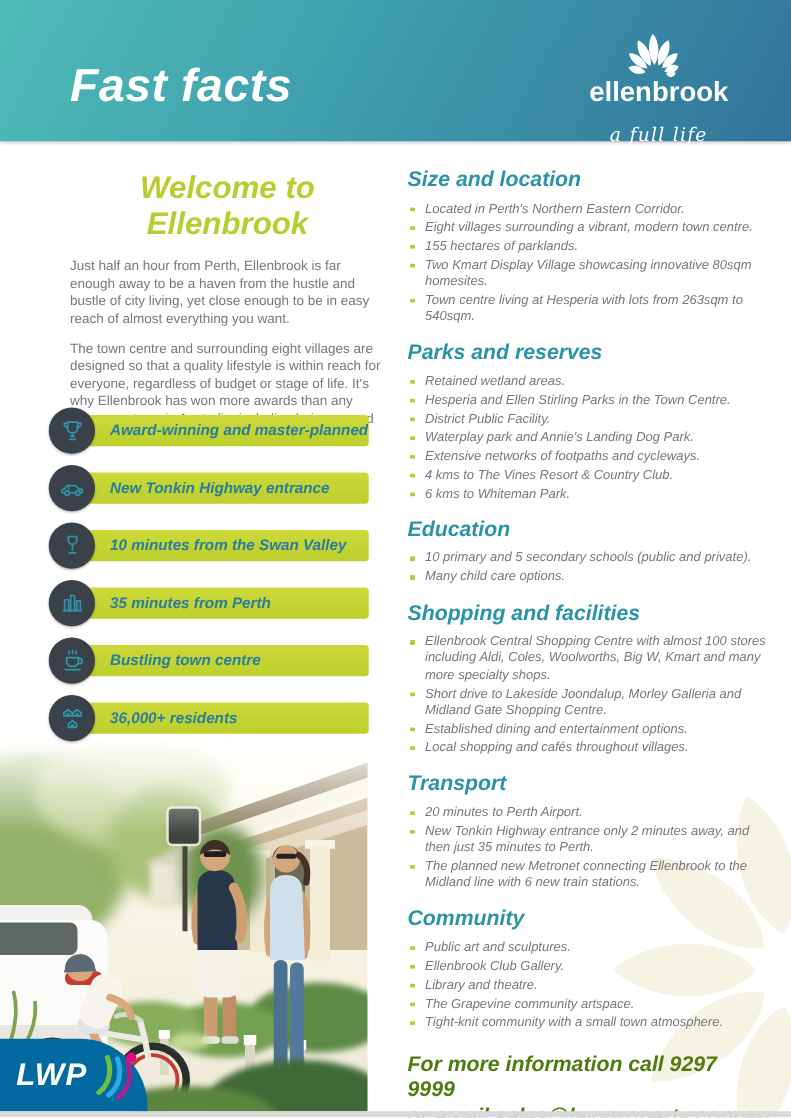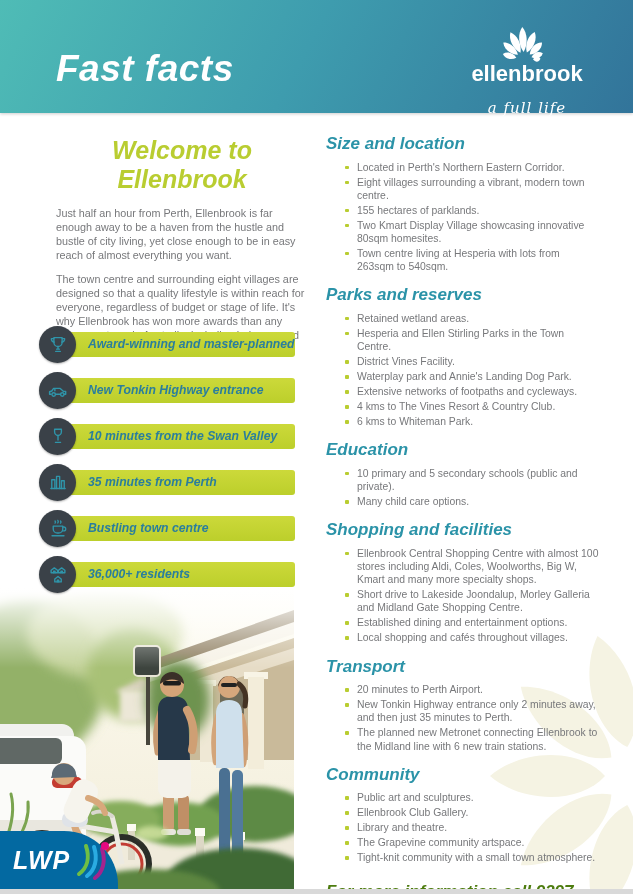--- a/index.html
+++ b/index.html
@@ -56,21 +56,21 @@
   .lwp {
     position:absolute; left:0; bottom:5px; width:118px; height:58px; z-index:6;
     background:#0369a1; border-top-right-radius:54px;
     display:flex; align-items:center; padding-left:13px; box-sizing:border-box;
   }
   .lwp-text { color:#fff; font-weight:bold; font-style:italic; font-size:25px; letter-spacing:1px; margin-right:4px; }
 
   
   .right-col { position:absolute; left:326px; top:134px; width:290px; z-index:2; }
   .section h2 { margin:0 0 7px; font-size:17px; line-height:1.15; font-weight:bold; font-style:italic; color:#2b93a8; }
-  .section ul { list-style:none; margin:0 17px 12px; padding:0; }
+  .section ul { list-style:none; margin:0 0 12px; padding:0;font-style:italic; }
   .section li {
     position:relative; padding-left:14px; margin-bottom:1.8px;
     font-size:10.4px; line-height:13.2px; color:#77787b;
   }
   .section li::before {
     content:""; position:absolute; left:2px; top:5px; width:3.5px; height:3.5px;
     background:#b9cd31; border-radius:1px;
   }
   .contact { margin-top:17px; font-size:17px; line-height:1.2; font-weight:bold; font-style:italic; color:#4d7c0f; }
   .website { display:inline-block; margin-top:12px; font-size:13.8px; font-weight:bold; font-style:italic; color:#ccd93d; text-decoration:none; }
@@ -329,21 +329,21 @@
         <li>Two Kmart Display Village showcasing innovative 80sqm homesites.</li>
         <li>Town centre living at Hesperia with lots from 263sqm to 540sqm.</li>
       </ul>
     </div>
 
     <div class="section">
       <h2>Parks and reserves</h2>
       <ul>
         <li>Retained wetland areas.</li>
         <li>Hesperia and Ellen Stirling Parks in the Town Centre.</li>
-        <li>District Vines Facility.</li>
+        <li>District Public Facility.</li>
         <li>Waterplay park and Annie's Landing Dog Park.</li>
         <li>Extensive networks of footpaths and cycleways.</li>
         <li>4 kms to The Vines Resort &amp; Country Club.</li>
         <li>6 kms to Whiteman Park.</li>
       </ul>
     </div>
 
     <div class="section">
       <h2>Education</h2>
       <ul>

